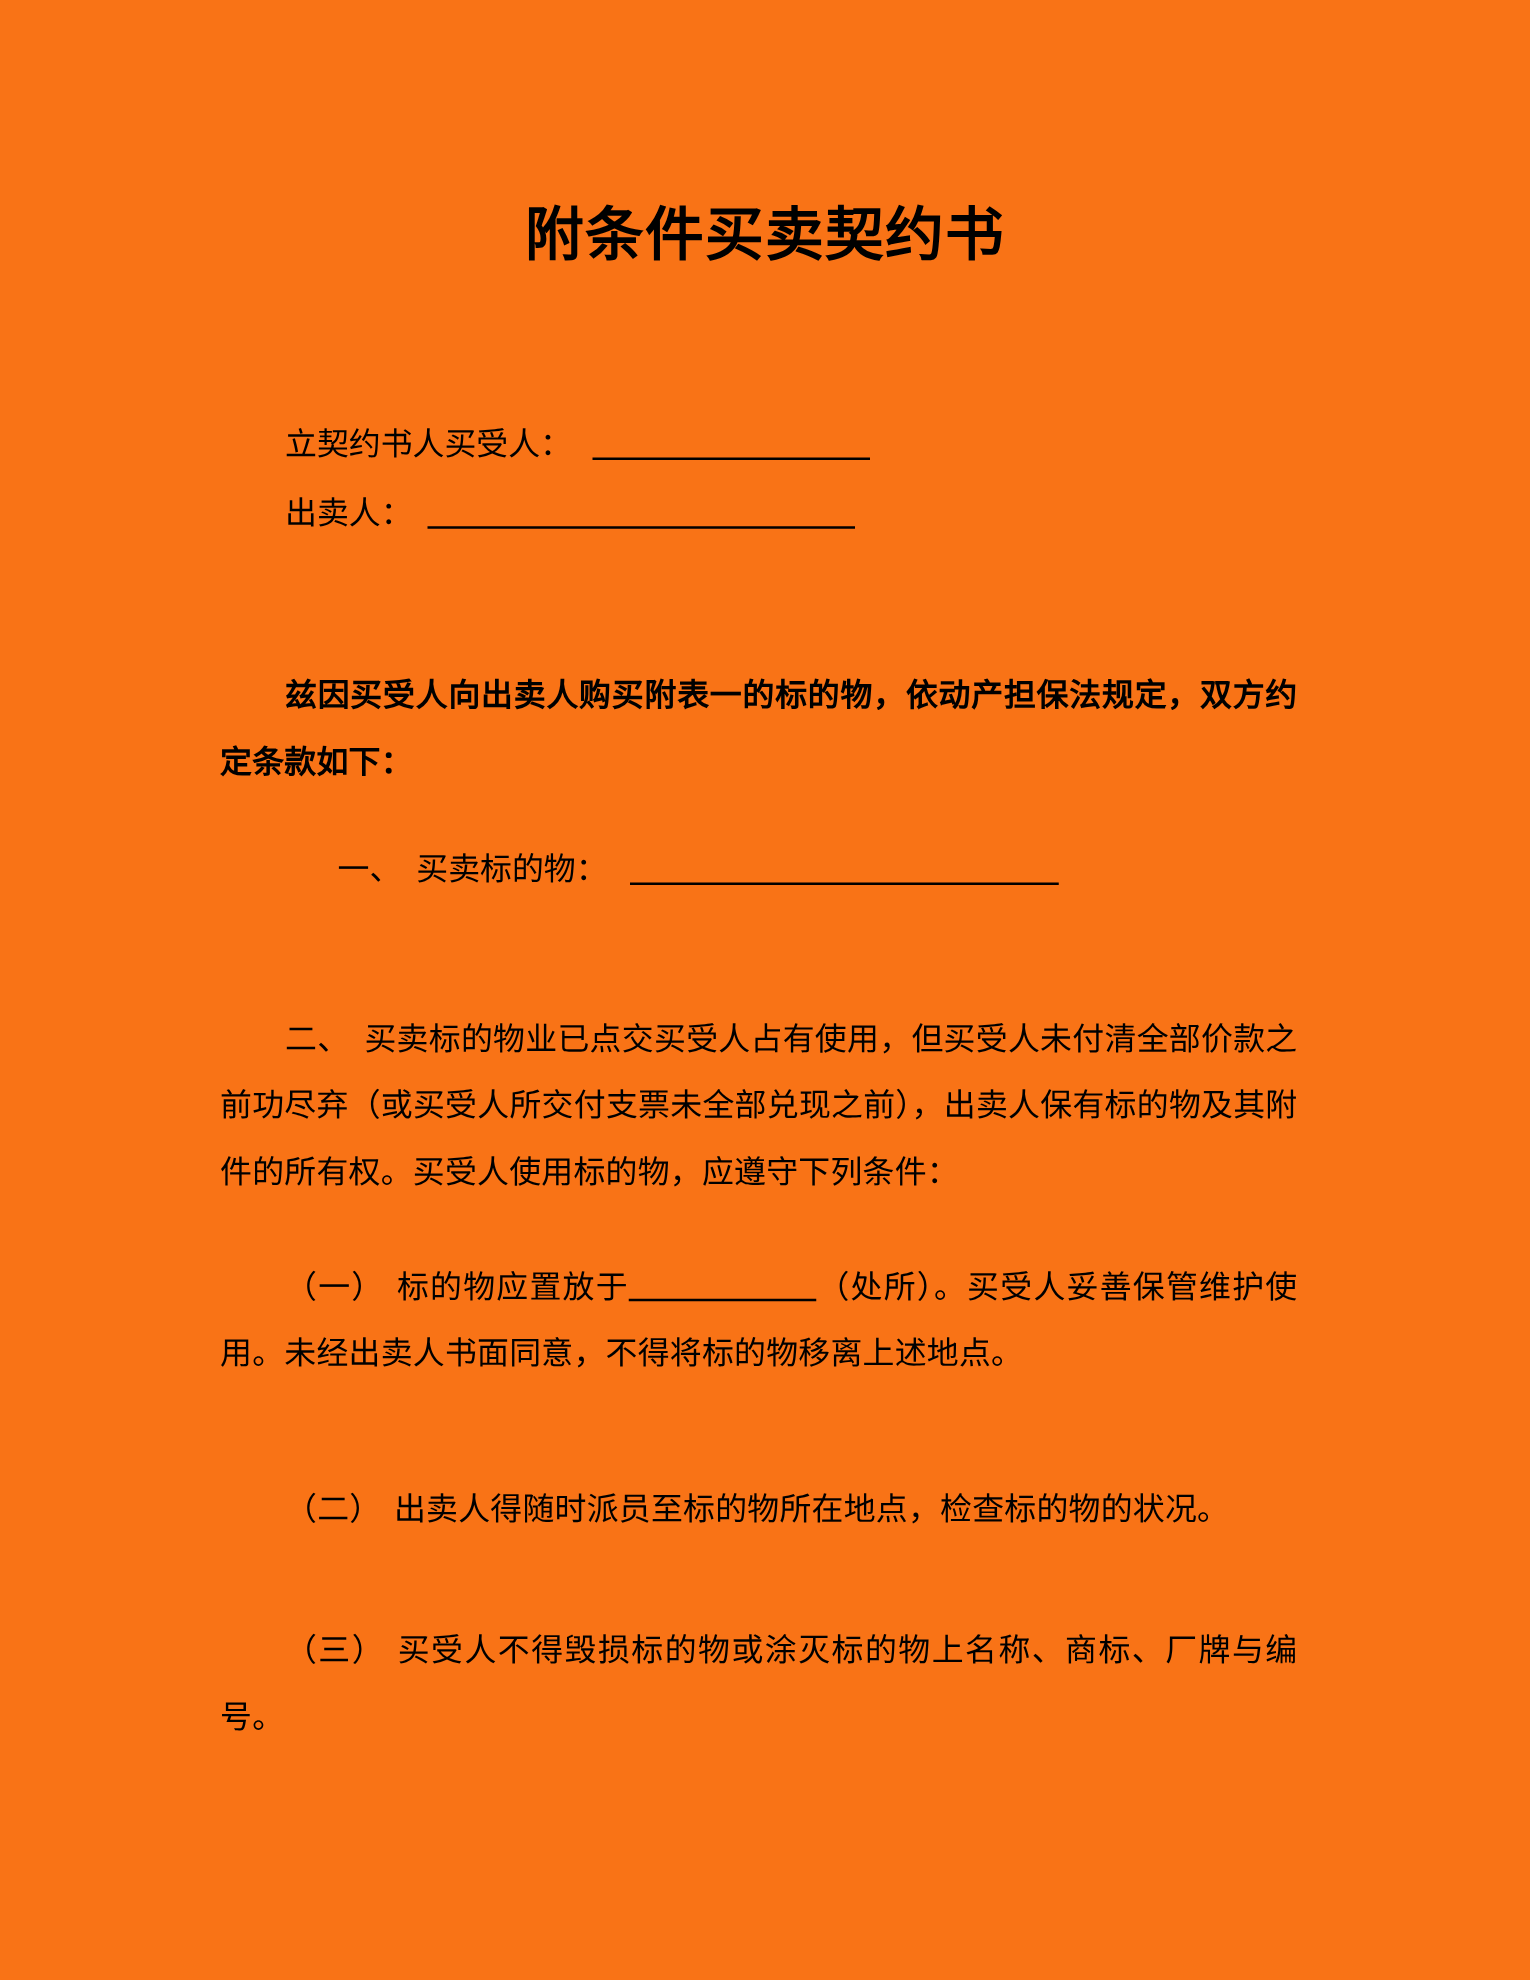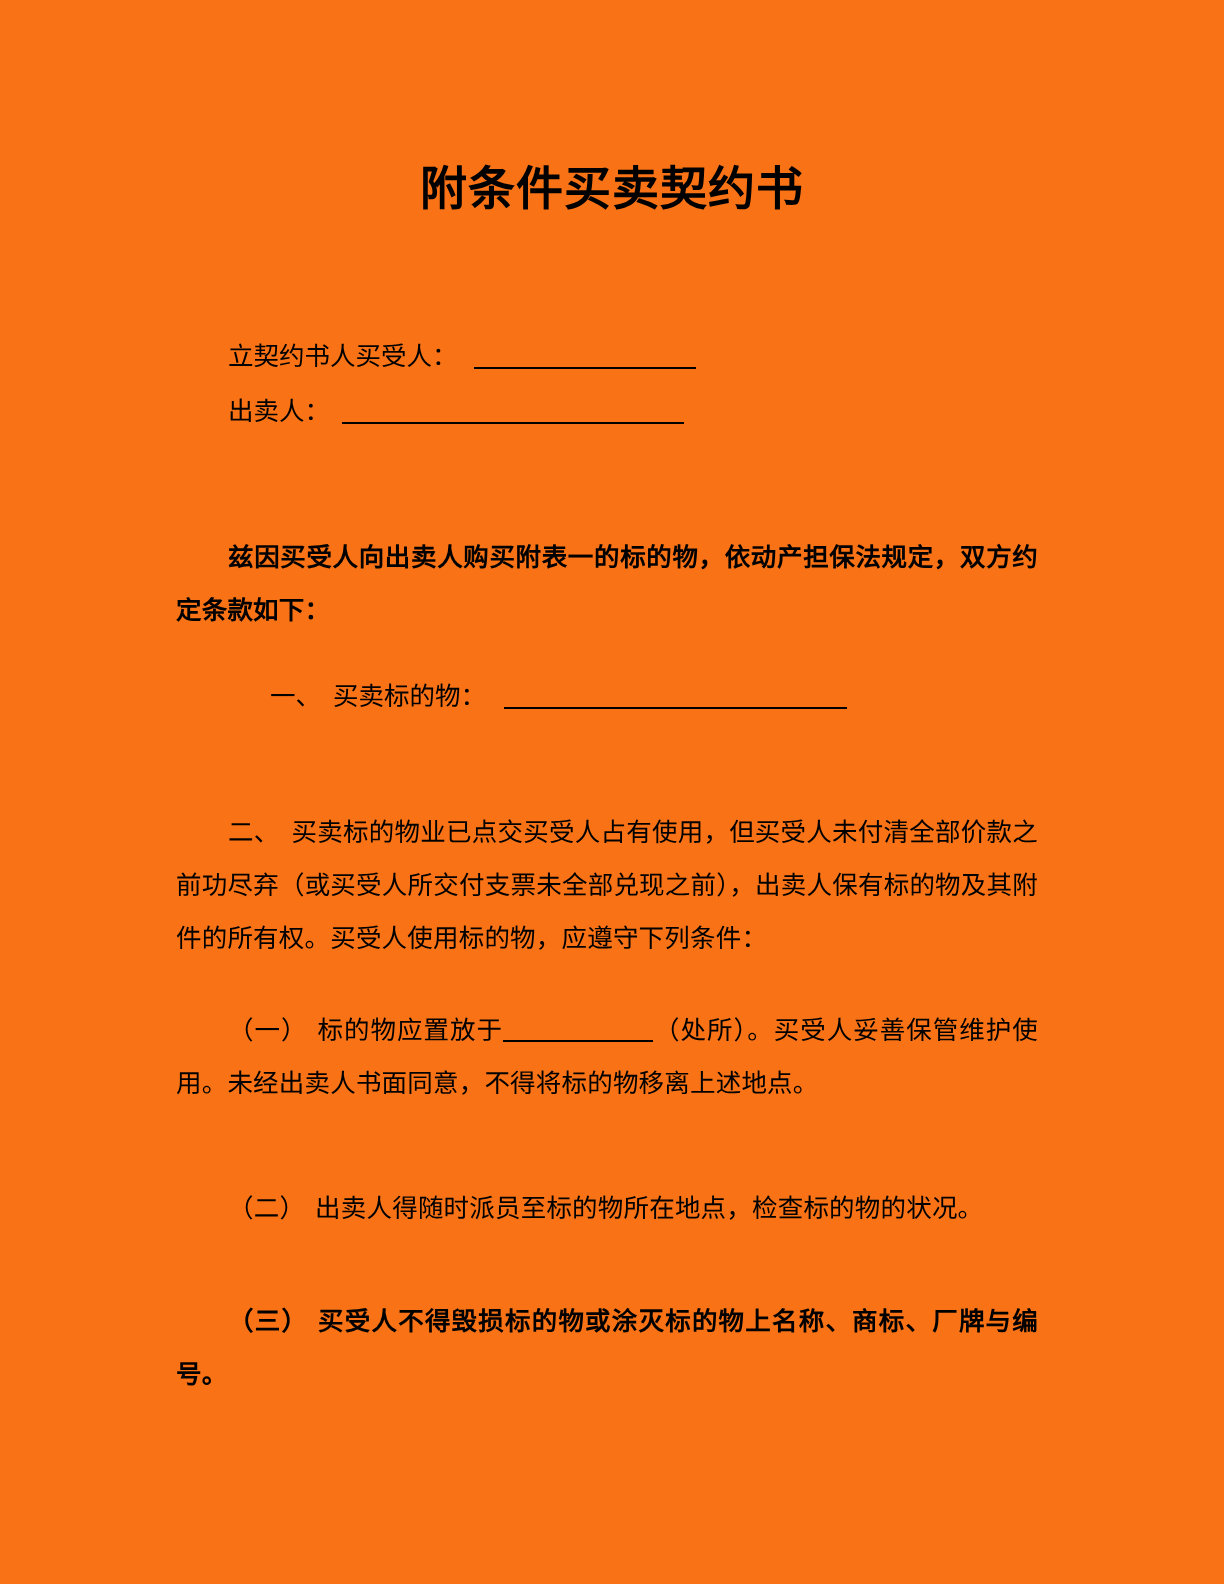--- a/index.html
+++ b/index.html
@@ -86,21 +86,21 @@
     font-size: 25.5px;
     line-height: 40px;
     white-space: nowrap;
     margin-left: 42px;
   }
   .clause-num { margin-right: 12px; }
 
   .clause-2   { top: 780px; }
   .sub-1      { top: 978px; }
   .sub-2      { top: 1156px; }
-  .sub-3      { top: 1269px; font-weight: bold; }
+  .sub-3      { top: 1269px; }
   .sub-4      { top: 1377px; }
 
   .sub-indent { text-indent: 52px; }
   .sub-label  { margin-right: 10px; }
 </style>
 </head>
 <body>
 
 <div class="page">
 

